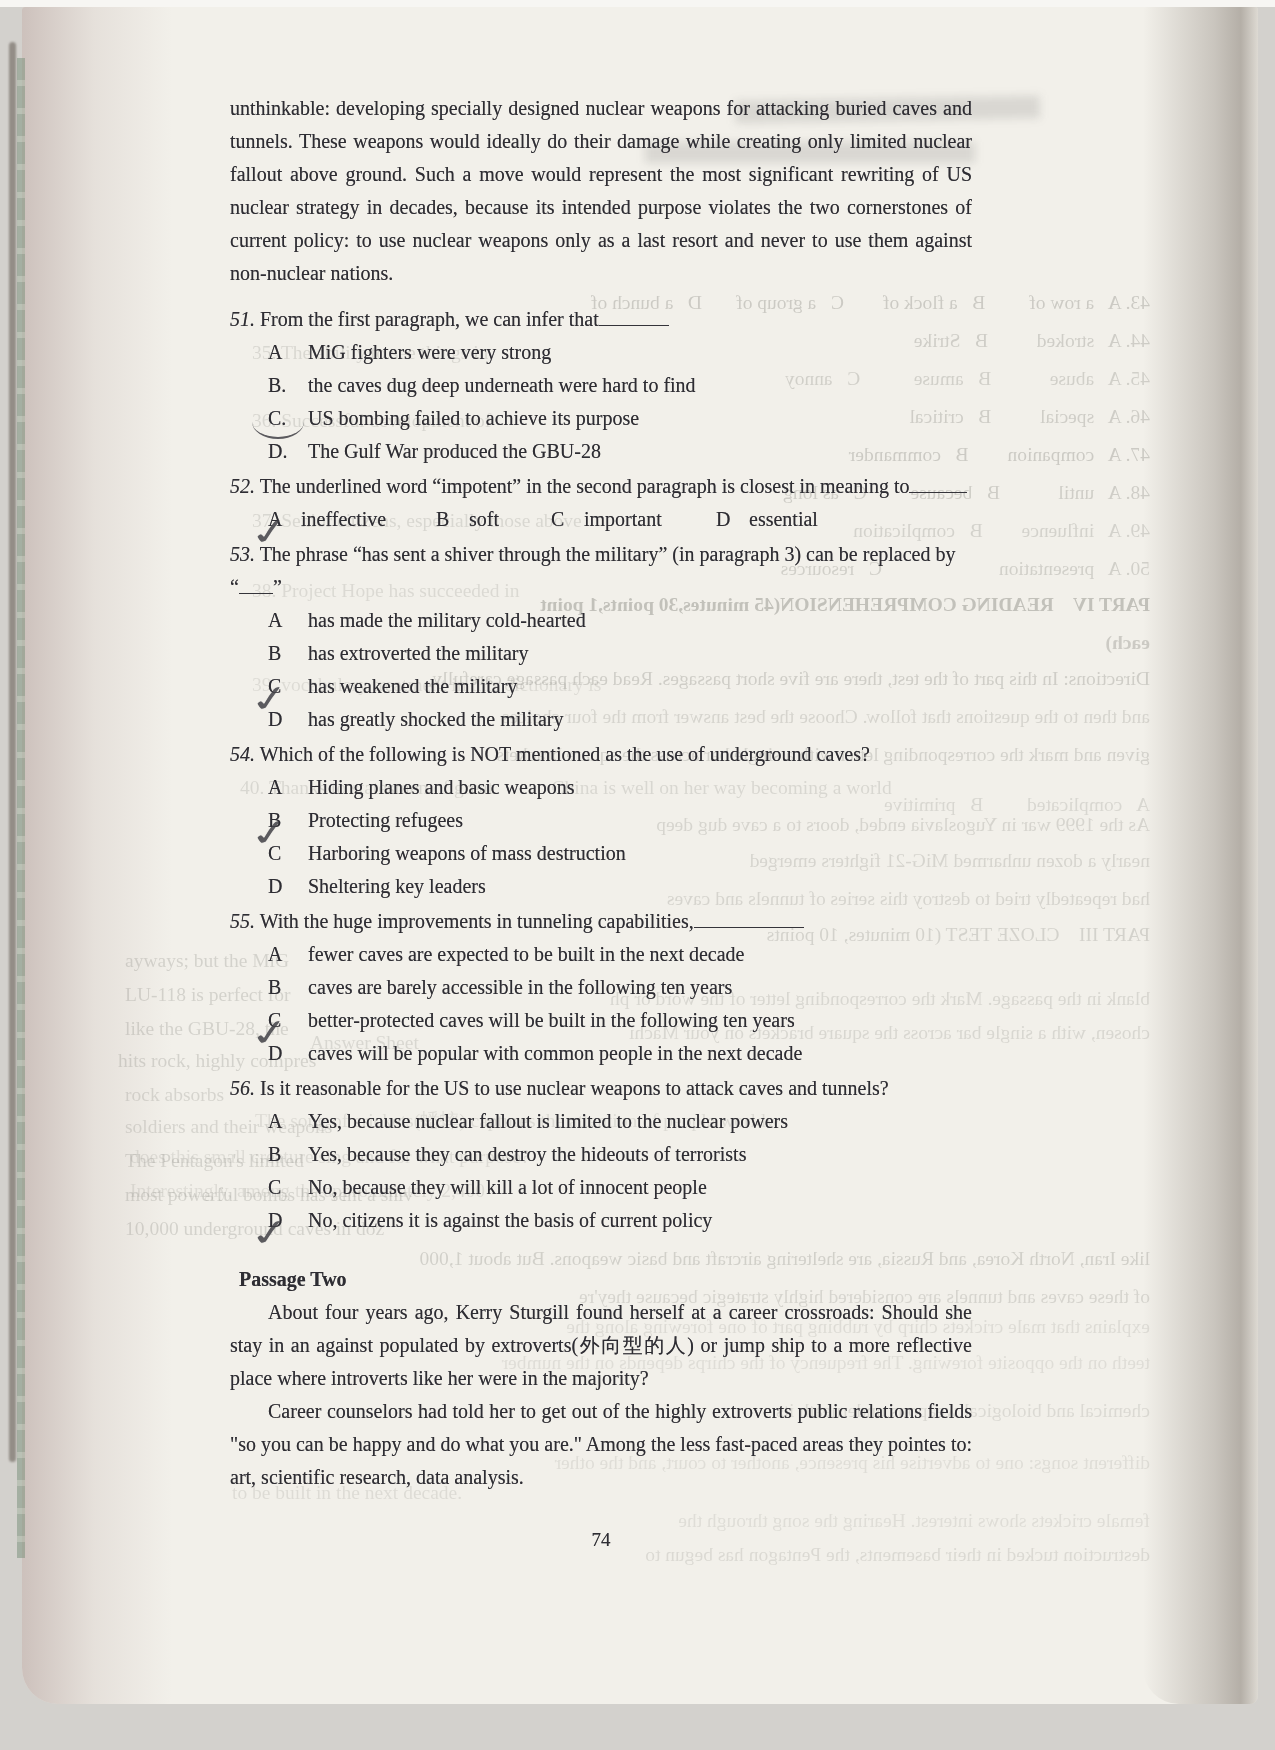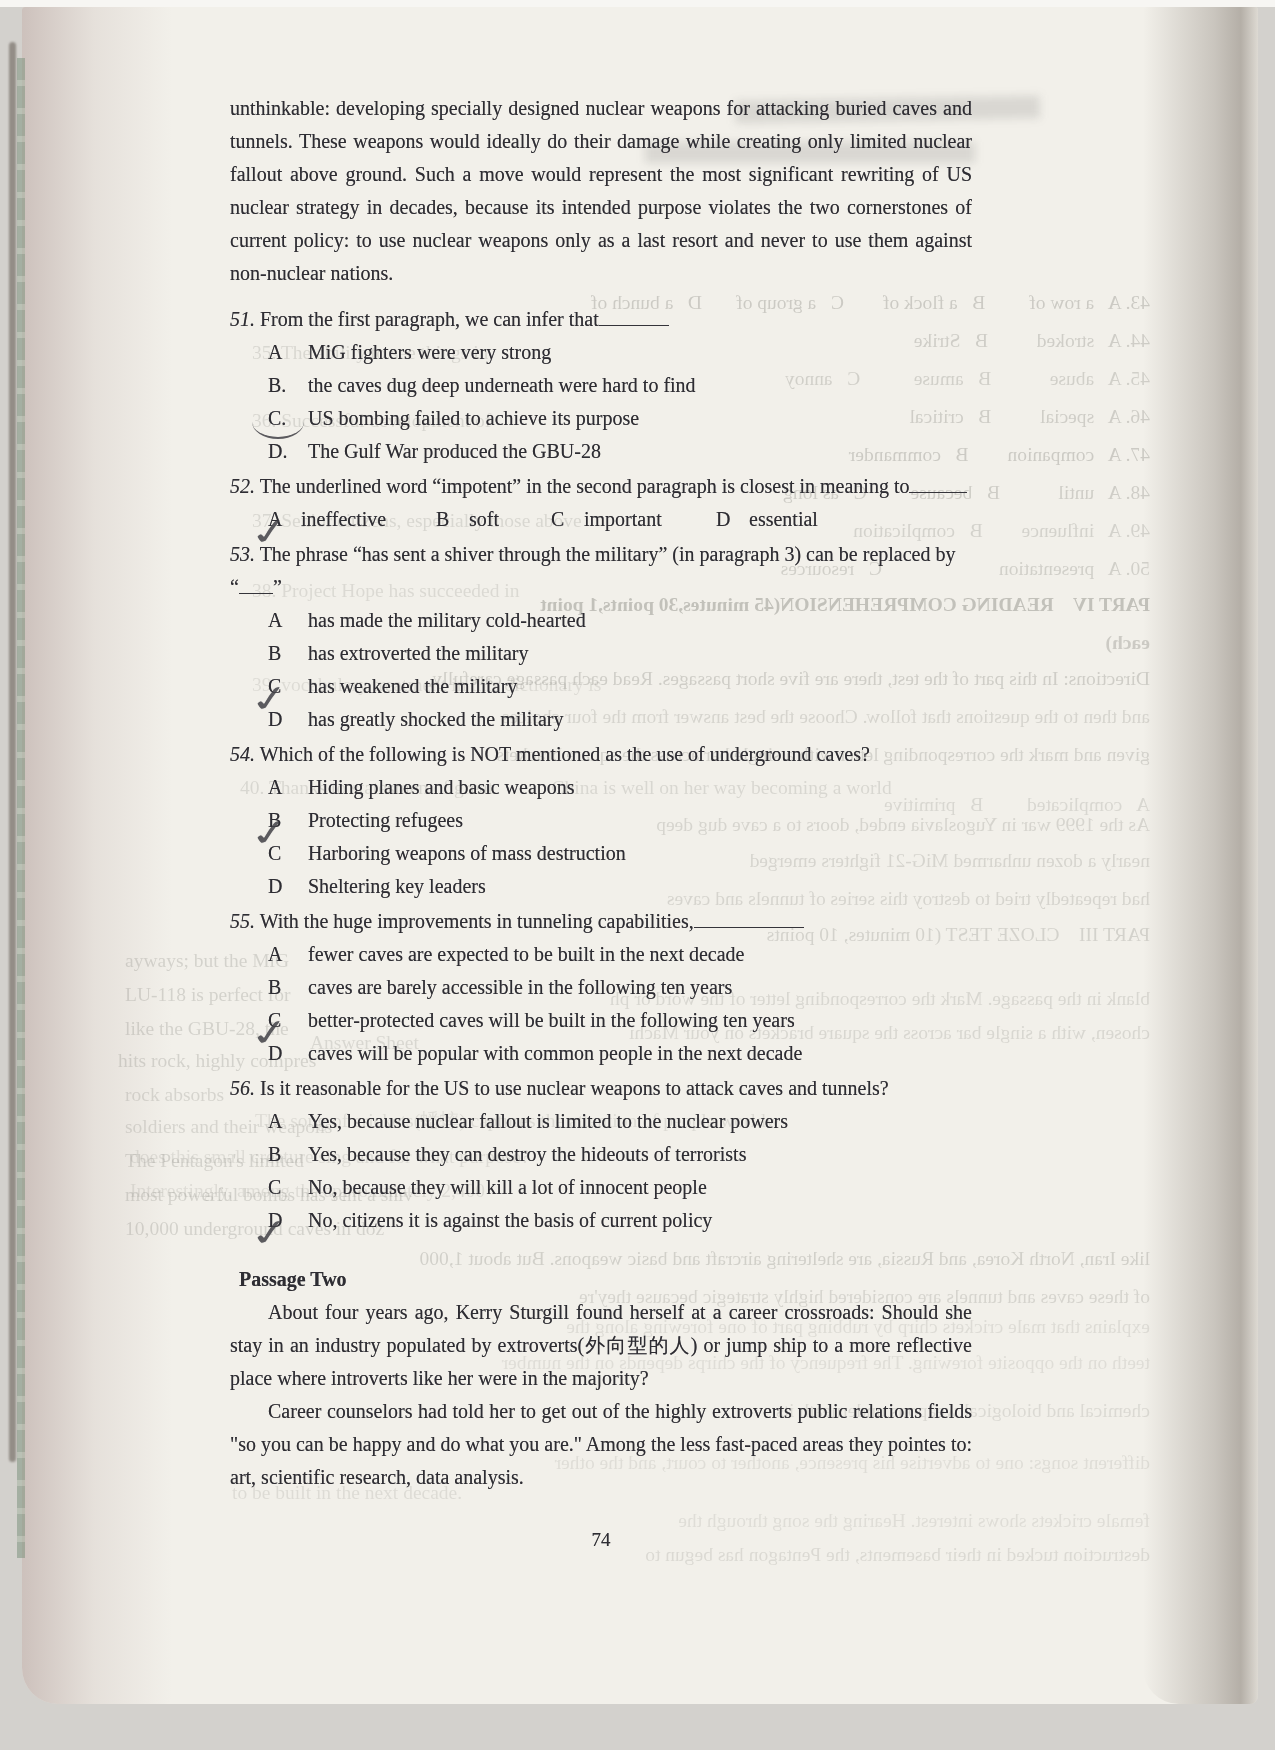--- a/index.html
+++ b/index.html
@@ -199,21 +199,21 @@
           </div>
         <div class="opt">
             <span class="letter">D</span>
             <span>No, citizens it is against the basis of current policy</span>
             <span class="tick">✓</span>
           </div>
       </div>
     </div>
 
     <div class="p2-head">Passage Two</div>
-    <p class="p2-para">About four years ago, Kerry Sturgill found herself at a career crossroads: Should she stay in an industry populated by extroverts(外向型的人) or jump ship to a more reflective place where introverts like her were in the majority?</p>
+    <p class="p2-para">About four years ago, Kerry Sturgill found herself at a career crossroads: Should she stay in an against populated by extroverts(外向型的人) or jump ship to a more reflective place where introverts like her were in the majority?</p>
     <p class="p2-para">Career counselors had told her to get out of the highly extroverts public relations fields "so you can be happy and do what you are." Among the less fast-paced areas they pointes to: art, scientific research, data analysis.</p>
 
     <div class="page-num">74</div>
   </div>
 <div class="bleed mir" style="left: 430px; top: 288px; width: 720px; opacity: 0.3;">43. A   a row of         B   a flock of        C   a group of       D   a bunch of</div>
     <div class="bleed mir" style="left: 510px; top: 326px; width: 640px; opacity: 0.28;">44. A   stroked          B   Strike</div>
     <div class="bleed mir" style="left: 490px; top: 364px; width: 660px; opacity: 0.26;">45. A   abuse            B   amuse           C   annoy</div>
     <div class="bleed mir" style="left: 510px; top: 402px; width: 640px; opacity: 0.28;">46. A   special          B   critical</div>
     <div class="bleed mir" style="left: 450px; top: 440px; width: 700px; opacity: 0.3;">47. A   companion        B   commander</div>
     <div class="bleed mir" style="left: 490px; top: 478px; width: 660px; opacity: 0.28;">48. A   until            B   because         C   as long</div>

